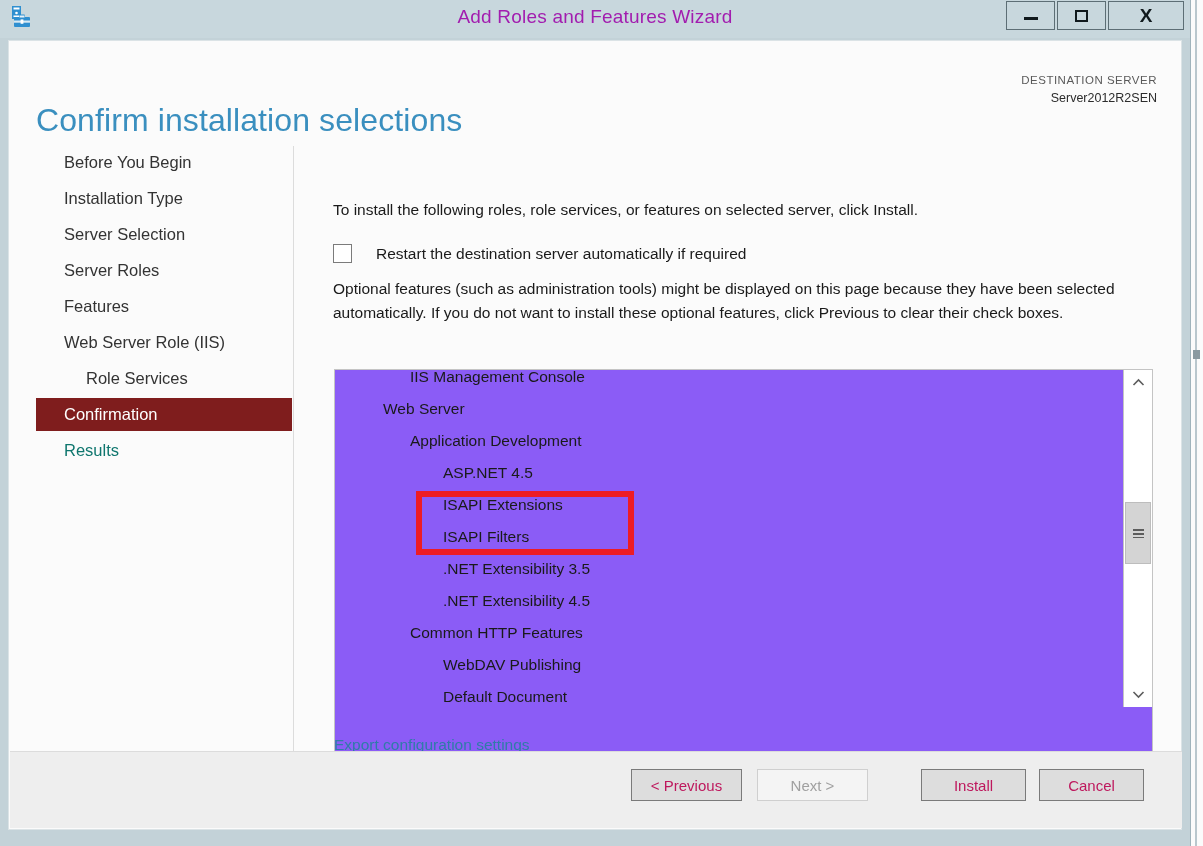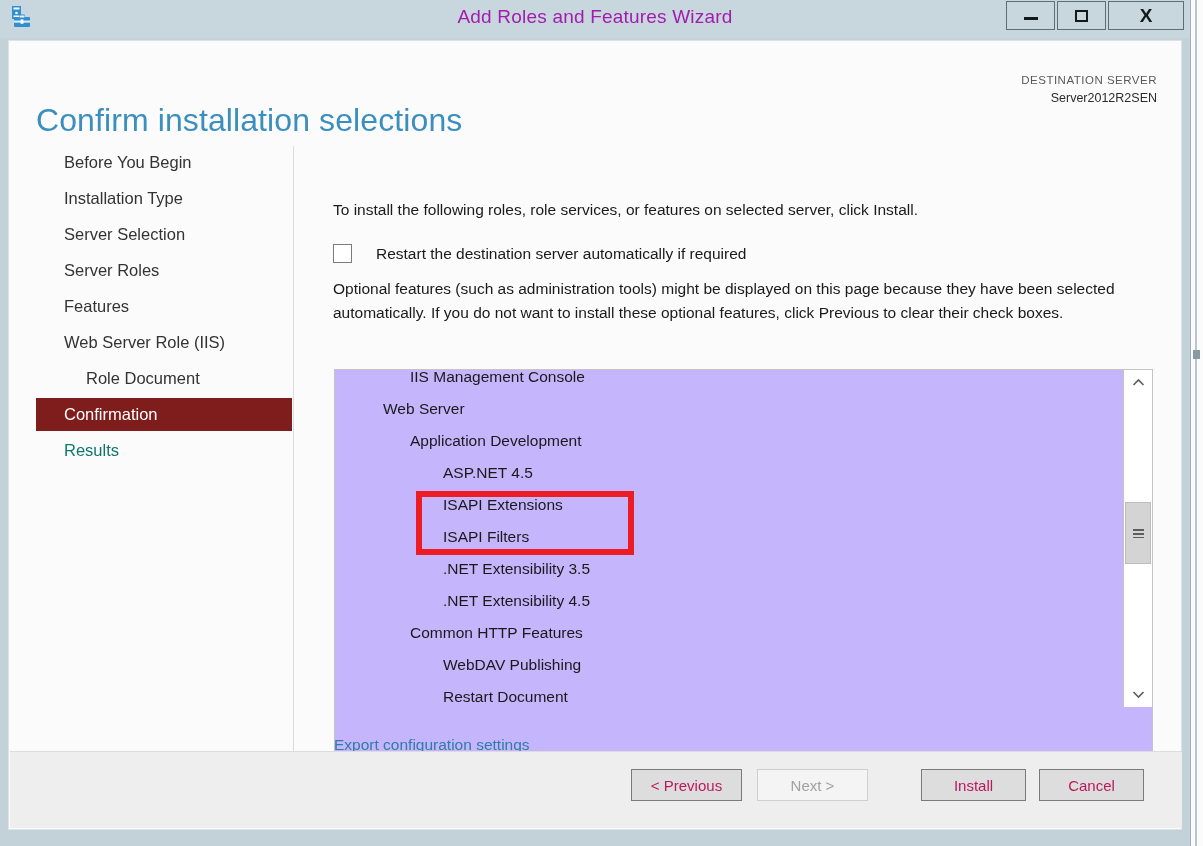--- a/index.html
+++ b/index.html
@@ -235,21 +235,21 @@
   }
 
   
   #selection-listbox {
     position: absolute;
     left: 33px;
     top: 223px;
     width: 819px;
     height: 422px;
     border: 1px solid #c4c4c4;
-    background: #c4b5fd;
+    background: #8b5cf6;
     box-sizing: border-box;
     overflow: hidden;
   }
   #list-viewport {
     position: absolute;
     left: 0;
     top: 0;
     width: 789px;
     height: 337px;
     overflow: hidden;
@@ -446,21 +446,21 @@
       <div class="nav-item" style="top:108px">
           <span>Server Roles</span>
         </div>
       <div class="nav-item" style="top:144px">
           <span>Features</span>
         </div>
       <div class="nav-item" style="top:180px">
           <span>Web Server Role (IIS)</span>
         </div>
       <div class="nav-item indent" style="top:216px">
-          <span>Role Document</span>
+          <span>Role Services</span>
         </div>
       <div class="nav-item selected" style="top:252px">
           <span>Confirmation</span>
         </div>
       <div class="nav-item disabled" style="top:288px">
           <span>Results</span>
         </div>
     </div>
     <div id="sidebar-divider"></div>
 
@@ -481,21 +481,21 @@
             <div class="list-row lvl-1">IIS Management Console</div>
             <div class="list-row lvl-0">Web Server</div>
             <div class="list-row lvl-1">Application Development</div>
             <div class="list-row lvl-2">ASP.NET 4.5</div>
             <div class="list-row lvl-2">ISAPI Extensions</div>
             <div class="list-row lvl-2">ISAPI Filters</div>
             <div class="list-row lvl-2">.NET Extensibility 3.5</div>
             <div class="list-row lvl-2">.NET Extensibility 4.5</div>
             <div class="list-row lvl-1">Common HTTP Features</div>
             <div class="list-row lvl-2">WebDAV Publishing</div>
-            <div class="list-row lvl-2">Restart Document</div>
+            <div class="list-row lvl-2">Default Document</div>
           </div>
           <div id="annotation-box"></div>
         </div>
 
         <div id="list-scrollbar">
           <div class="sb-arrow" id="sb-arrow-up">
             <svg width="13" height="9" viewBox="0 0 13 9">
                 <polyline points="1.5,7 6.5,2 11.5,7" fill="none" stroke="#5d5d5d" stroke-width="1.6"></polyline>
               </svg>
           </div>

